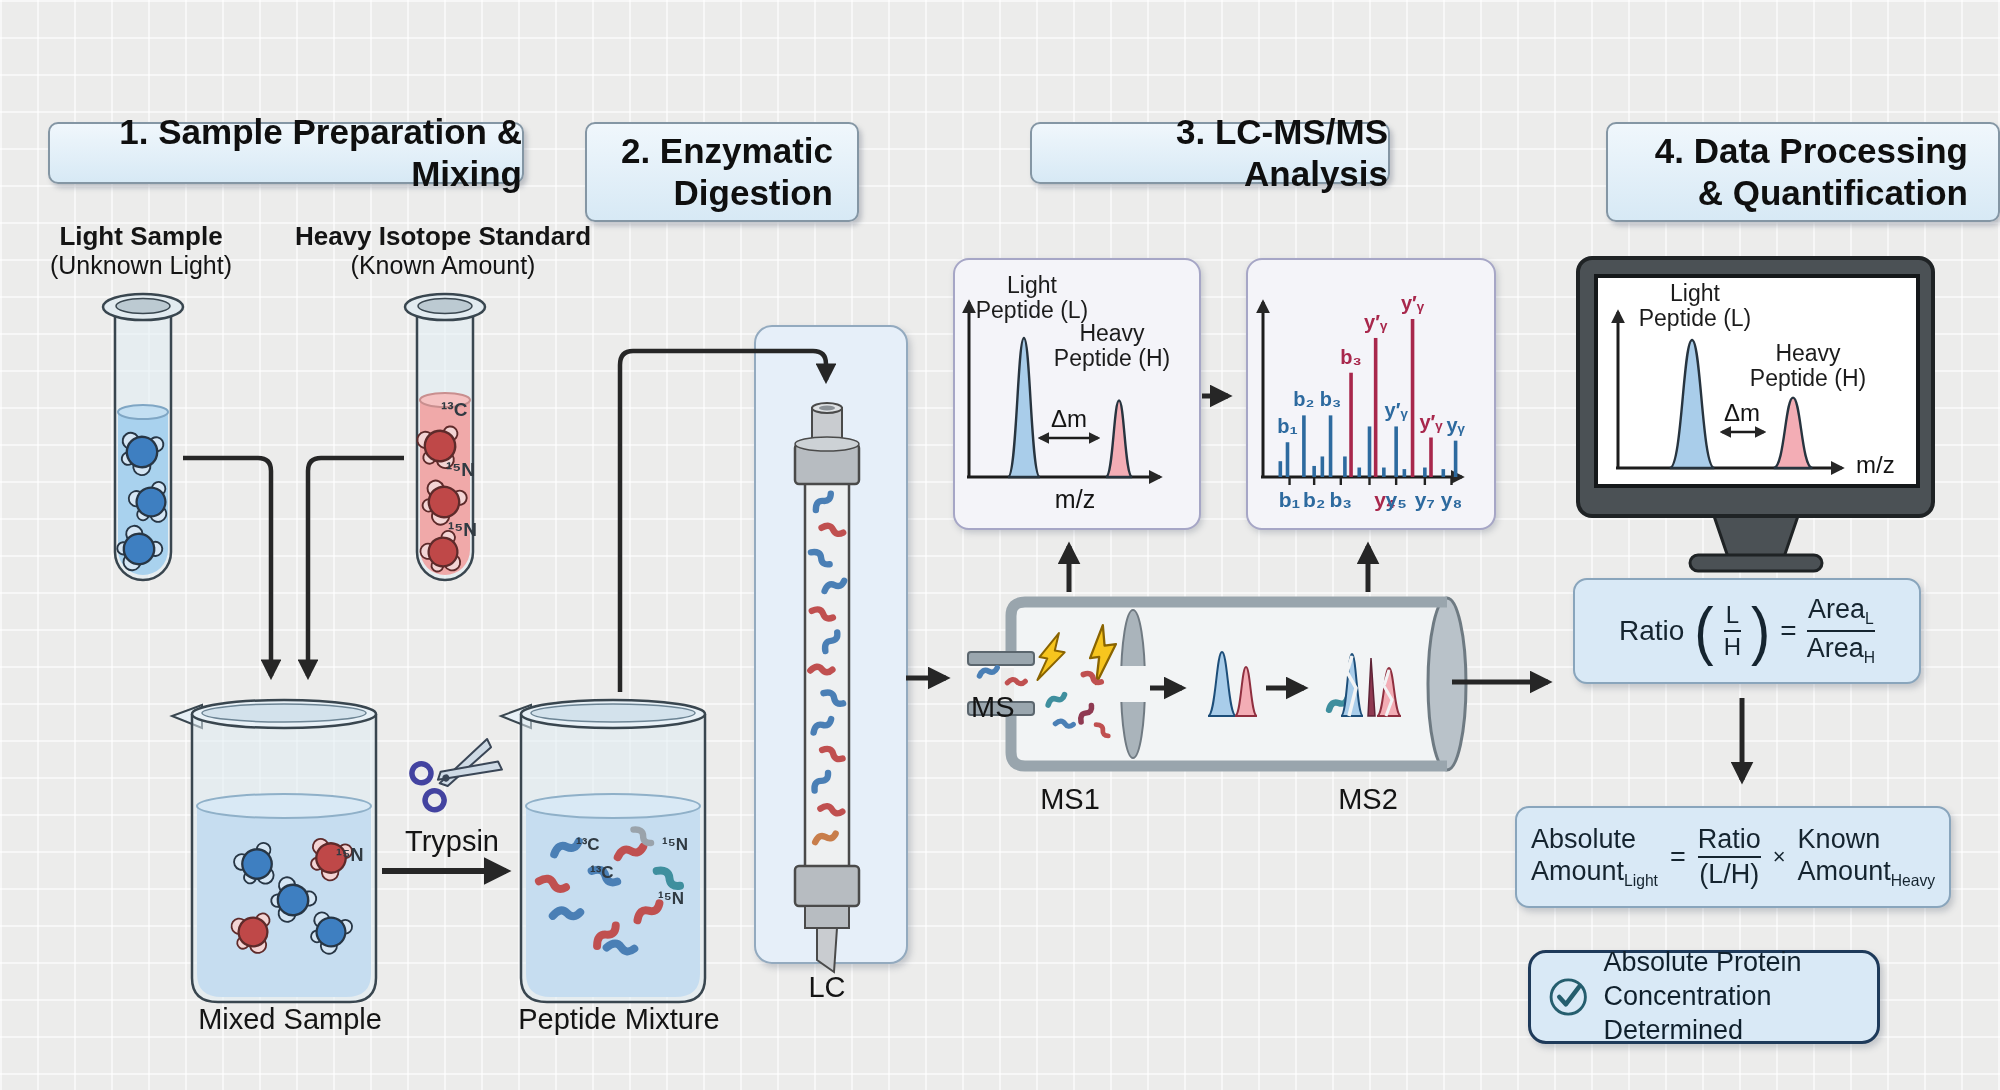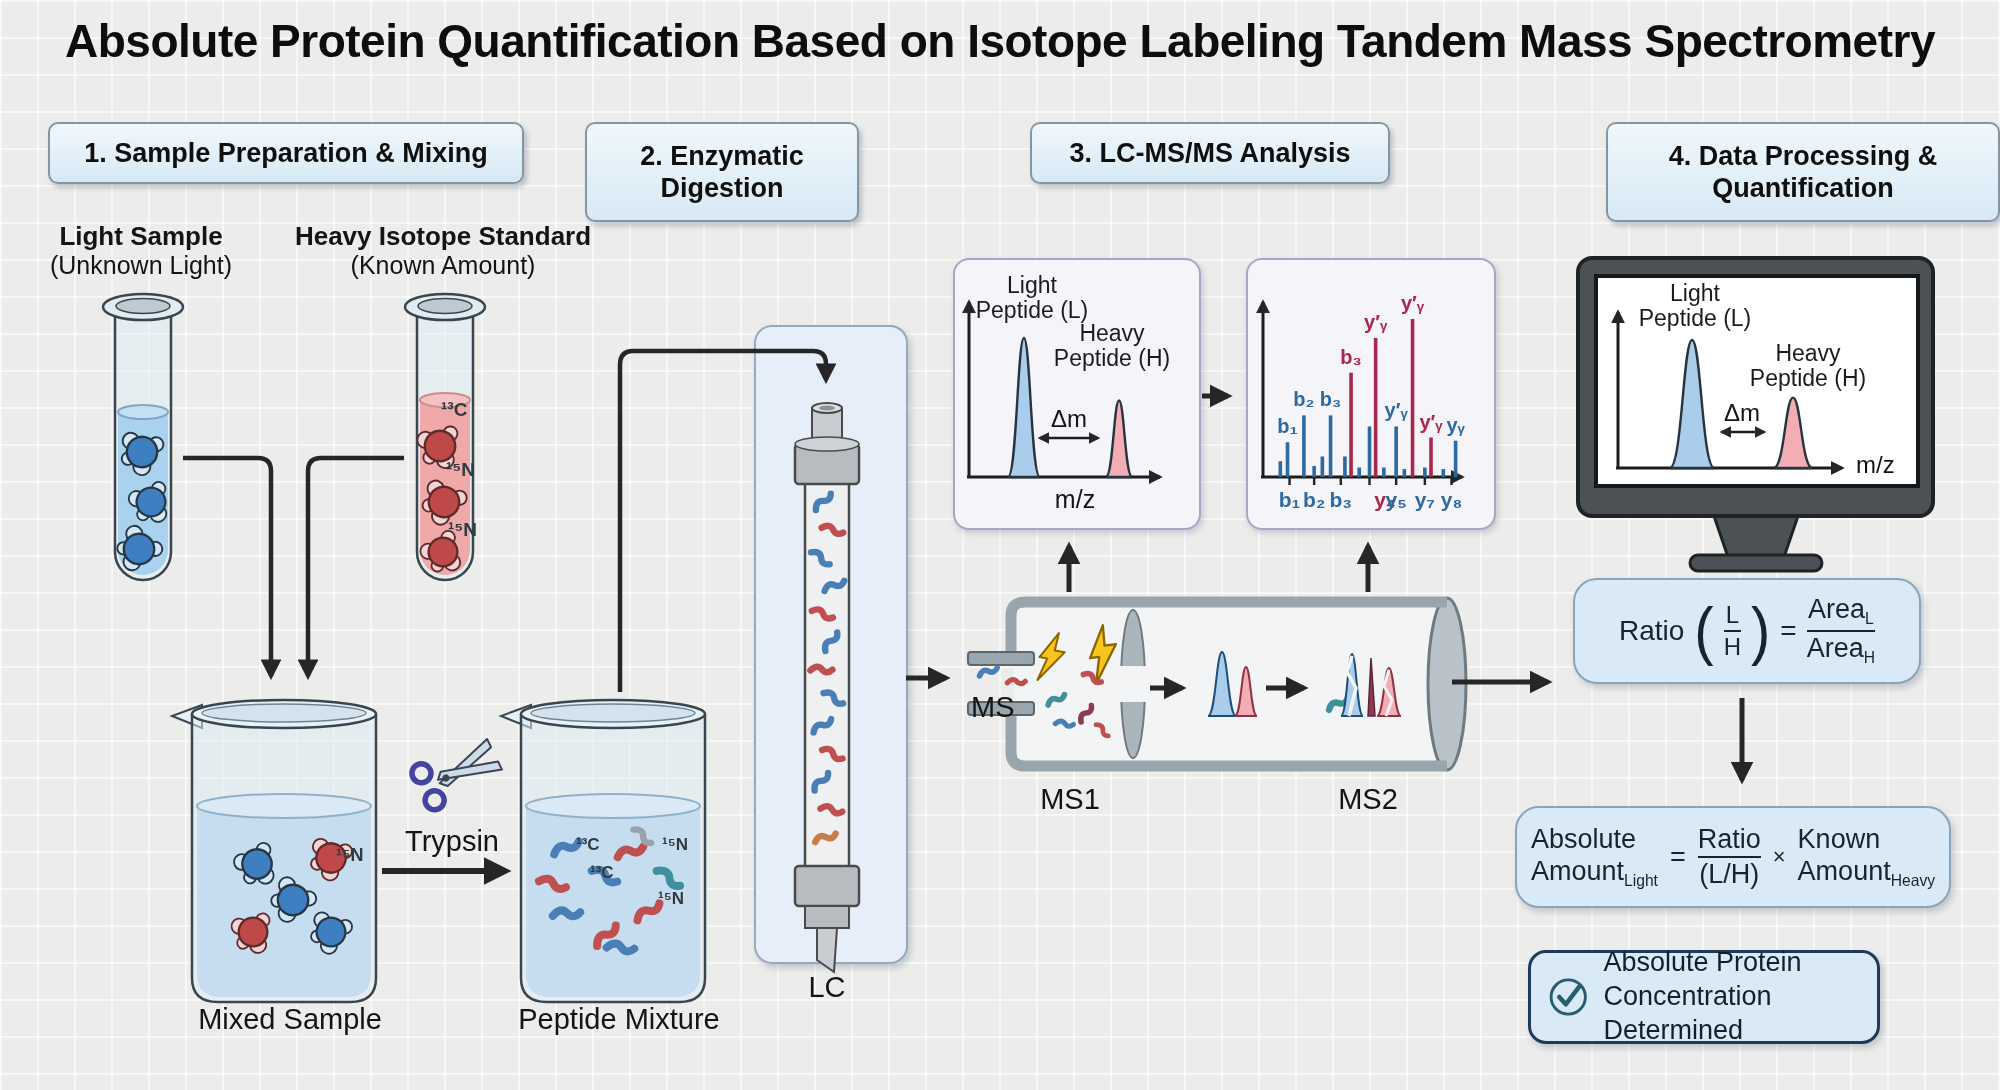--- a/index.html
+++ b/index.html
@@ -12,36 +12,36 @@
     background-size:37px 37px;
     font-family:"Liberation Sans","DejaVu Sans",sans-serif;
     color:#141414;
   }
   .abs{position:absolute;}
   .t{position:absolute;white-space:nowrap;line-height:1.1;}
   .ctr{transform:translateX(-50%);}
   .bold{font-weight:700;}
   #title{left:0;top:16px;width:100%;text-align:center;font-size:46px;font-weight:700;letter-spacing:-.5px;color:#0d0d0d;}
   .stepbox{
-    position:absolute;display:flex;align-items:center;justify-content:center;text-align:center;
+    position:absolute;display:flex;align-items:center;justify-content:center;text-align:right;
     background:linear-gradient(#f0f7fc,#d7e9f5);
     border:2px solid #8496a4;border-radius:10px;
-    font-weight:700;font-size:27px;line-height:1.2;color:#0f0f0f;
+    font-weight:700;font-size:35px;line-height:1.2;color:#0f0f0f;
     box-shadow:3px 4px 5px rgba(100,110,125,.35);
   }
   .panel{
     position:absolute;background:#f4f4f9;border:2.5px solid #a6a6c6;border-radius:16px;
     box-shadow:2px 3px 6px rgba(90,100,120,.28);
   }
   .lcpanel{
     position:absolute;background:#e6eff9;border:2px solid #93aabf;border-radius:18px;
     box-shadow:3px 4px 6px rgba(100,110,125,.3);
   }
   .fbox{
-    position:absolute;background:#d9e9f6;border:2.5px solid #89a5bc;border-radius:24px;
+    position:absolute;background:#d9e9f6;border:2.5px solid #89a5bc;border-radius:14px;
     display:flex;align-items:center;justify-content:center;gap:10px;
     font-size:28px;color:#15242f;box-shadow:3px 4px 6px rgba(100,110,125,.3);
   }
   .badge{
     position:absolute;background:#d9e9f6;border:3.5px solid #1e3a5a;border-radius:18px;
     display:flex;align-items:center;gap:14px;padding:0 16px;
     box-shadow:3px 4px 6px rgba(100,110,125,.3);
   }
   .badge .lines{font-size:27px;line-height:1.25;font-weight:500;color:#10202c;}
   .iso{position:absolute;font-weight:700;color:#303a42;line-height:1;}
@@ -344,21 +344,20 @@
           <path d="M 1669.75 468 C 1682.0204999999999 468 1683.136 340 1692.06 340 C 1700.984 340 1702.0995 468 1714.37 468 Z" fill="#a9cdea" stroke="#27343f" stroke-width="2.4"></path>
           <path d="M 1773.71 468 C 1784.336 468 1785.302 397.6 1793.03 397.6 C 1800.758 397.6 1801.724 468 1812.35 468 Z" fill="#f3adb5" stroke="#27343f" stroke-width="2.4"></path>
         </g>
       <path d="M 1722 432 H 1764" fill="none" stroke="#1c1c1c" stroke-width="2.5" marker-start="url(#ah)" marker-end="url(#ah)"></path>
     </g>
 
     <path d="M 1742 698 V 780" fill="none" stroke="#262626" stroke-width="5" marker-end="url(#ah)"></path>
   </svg>
 
   <div id="texts">
-    <div id="title" class="t">Absolute Protein Quantification Based on Isotope Labeling Tandem Mass Spectrometry</div>
 
     <div class="t ctr bold" style="left:141px;top:222px;font-size:26px;">Light Sample</div>
     <div class="t ctr" style="left:141px;top:252px;font-size:25px;">(Unknown Light)</div>
     <div class="t ctr bold" style="left:443px;top:222px;font-size:26px;">Heavy Isotope Standard</div>
     <div class="t ctr" style="left:443px;top:252px;font-size:25px;">(Known Amount)</div>
 
     <span class="iso" style="left:441px;top:400px;font-size:19px;">¹³C</span>
     <span class="iso" style="left:446px;top:460px;font-size:19px;">¹⁵N</span>
     <span class="iso" style="left:448px;top:520px;font-size:19px;">¹⁵N</span>
 

